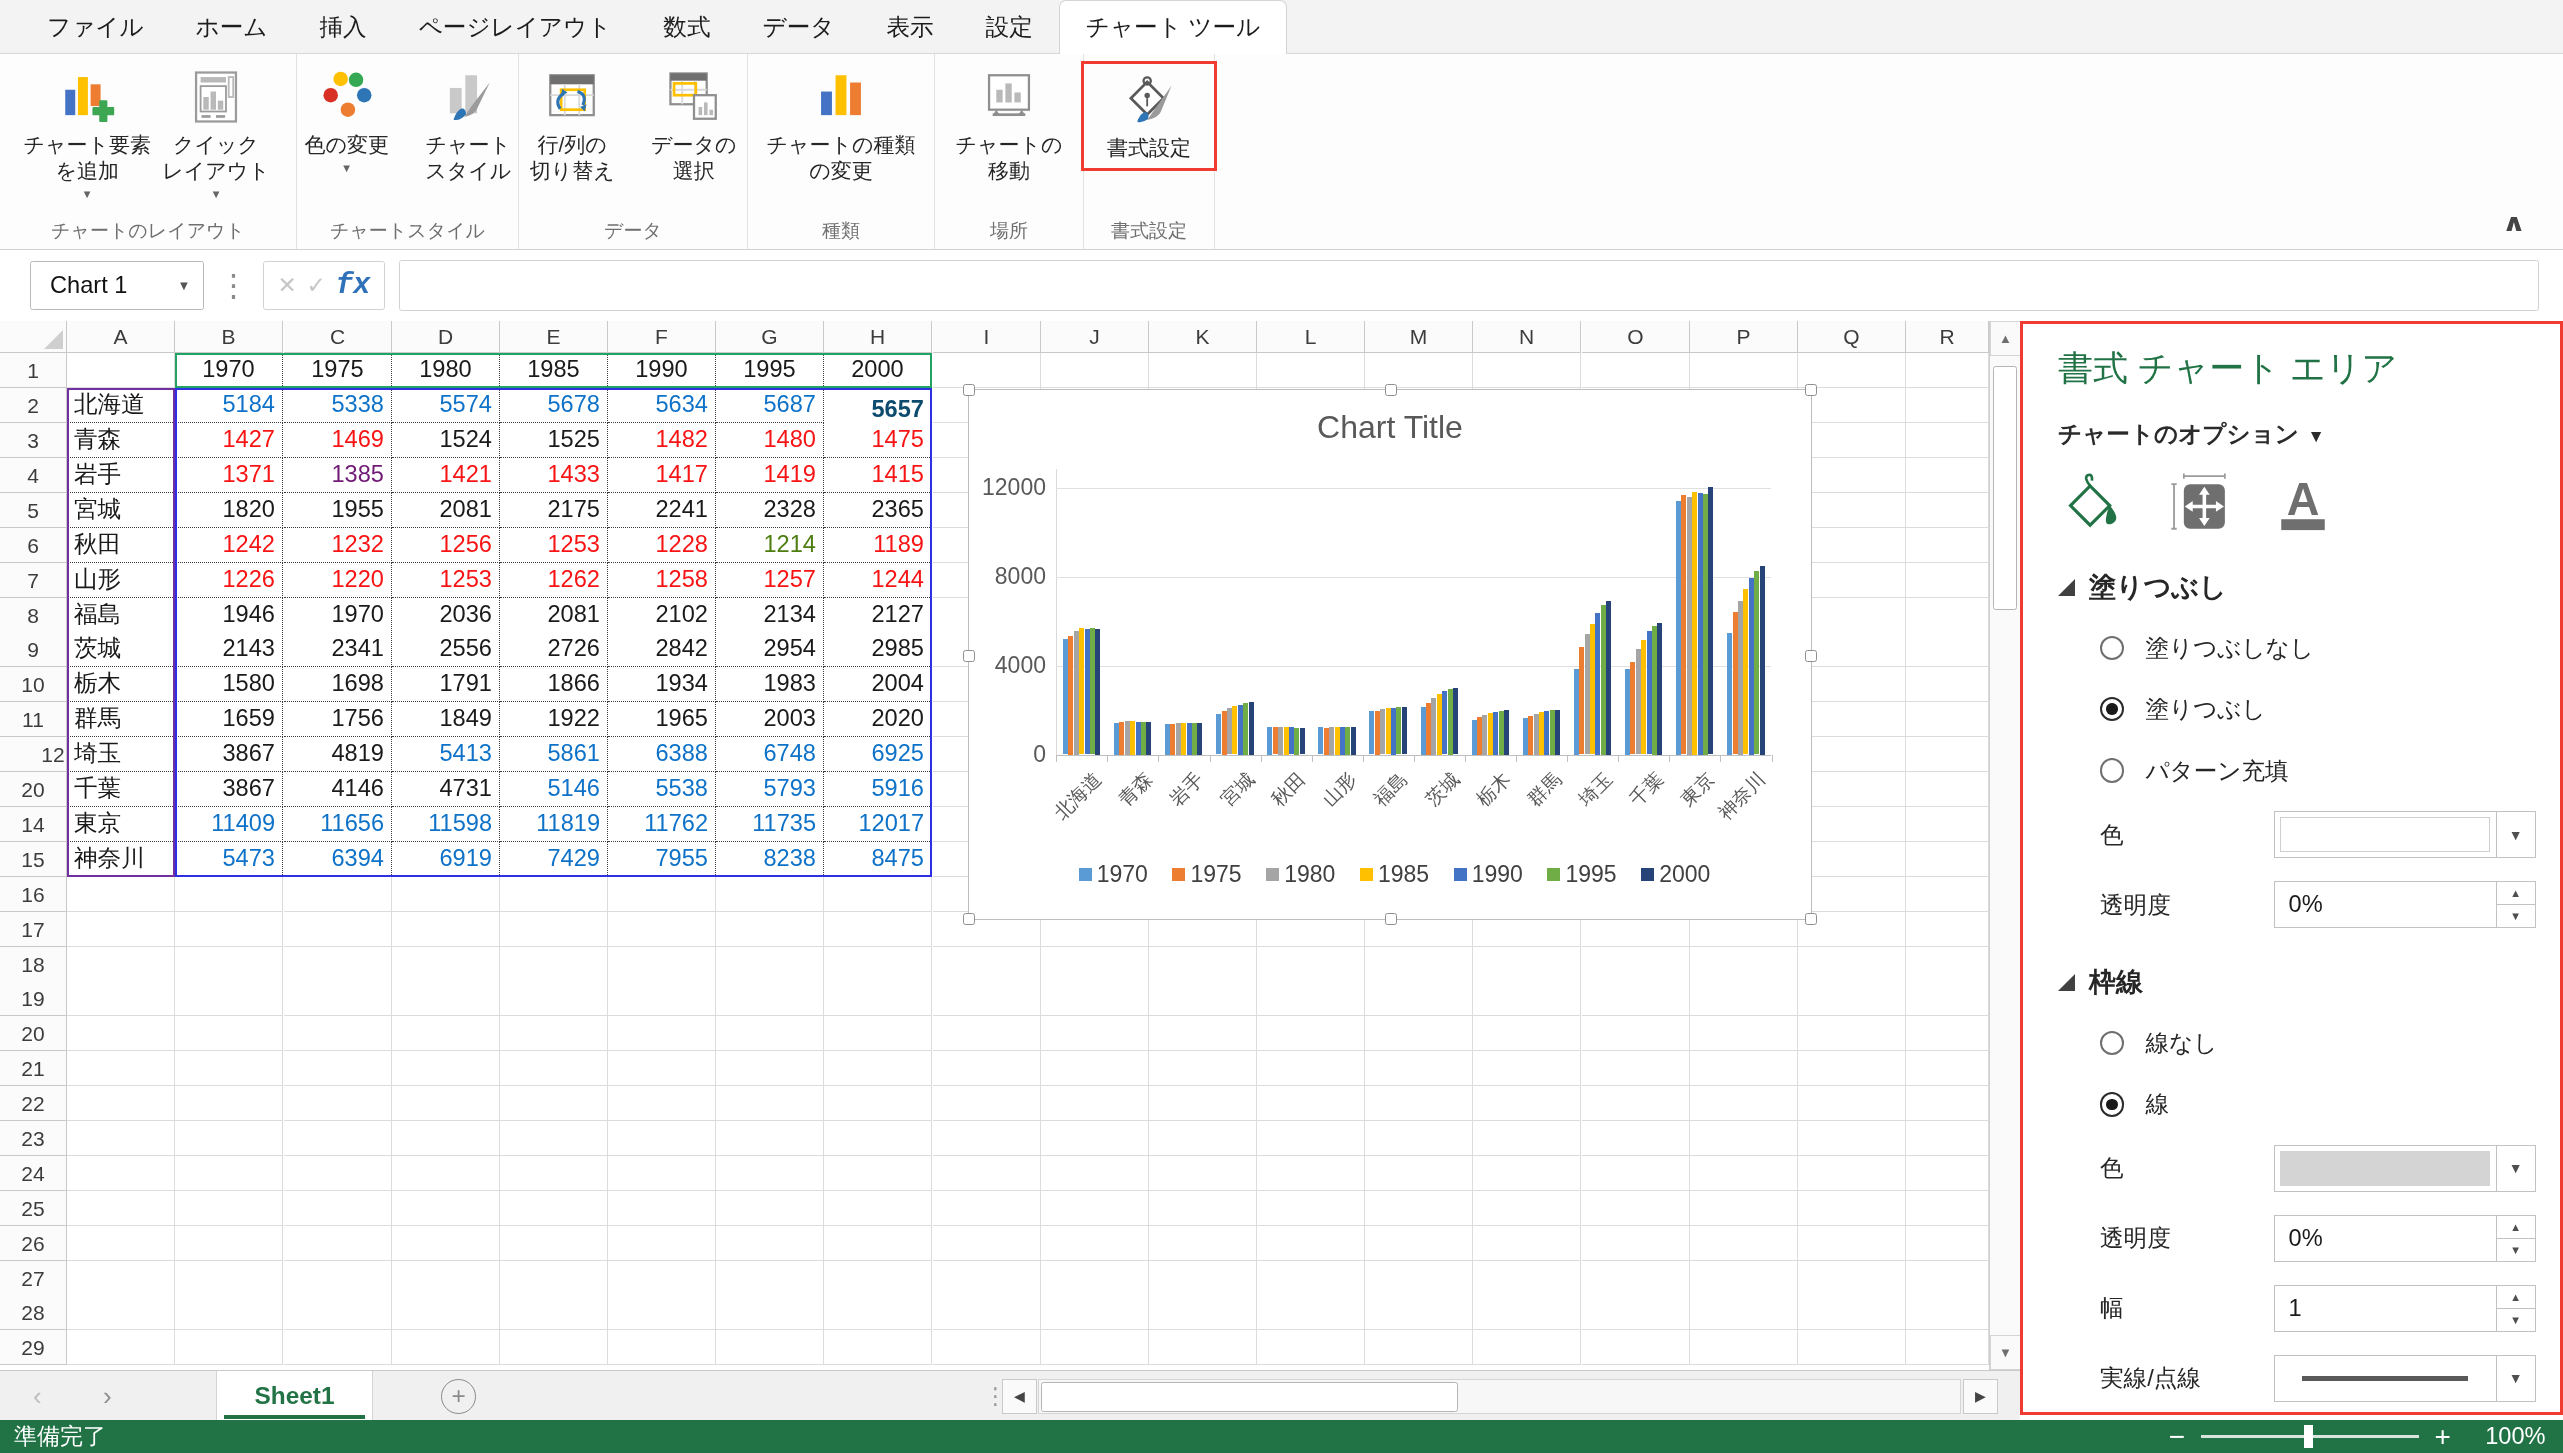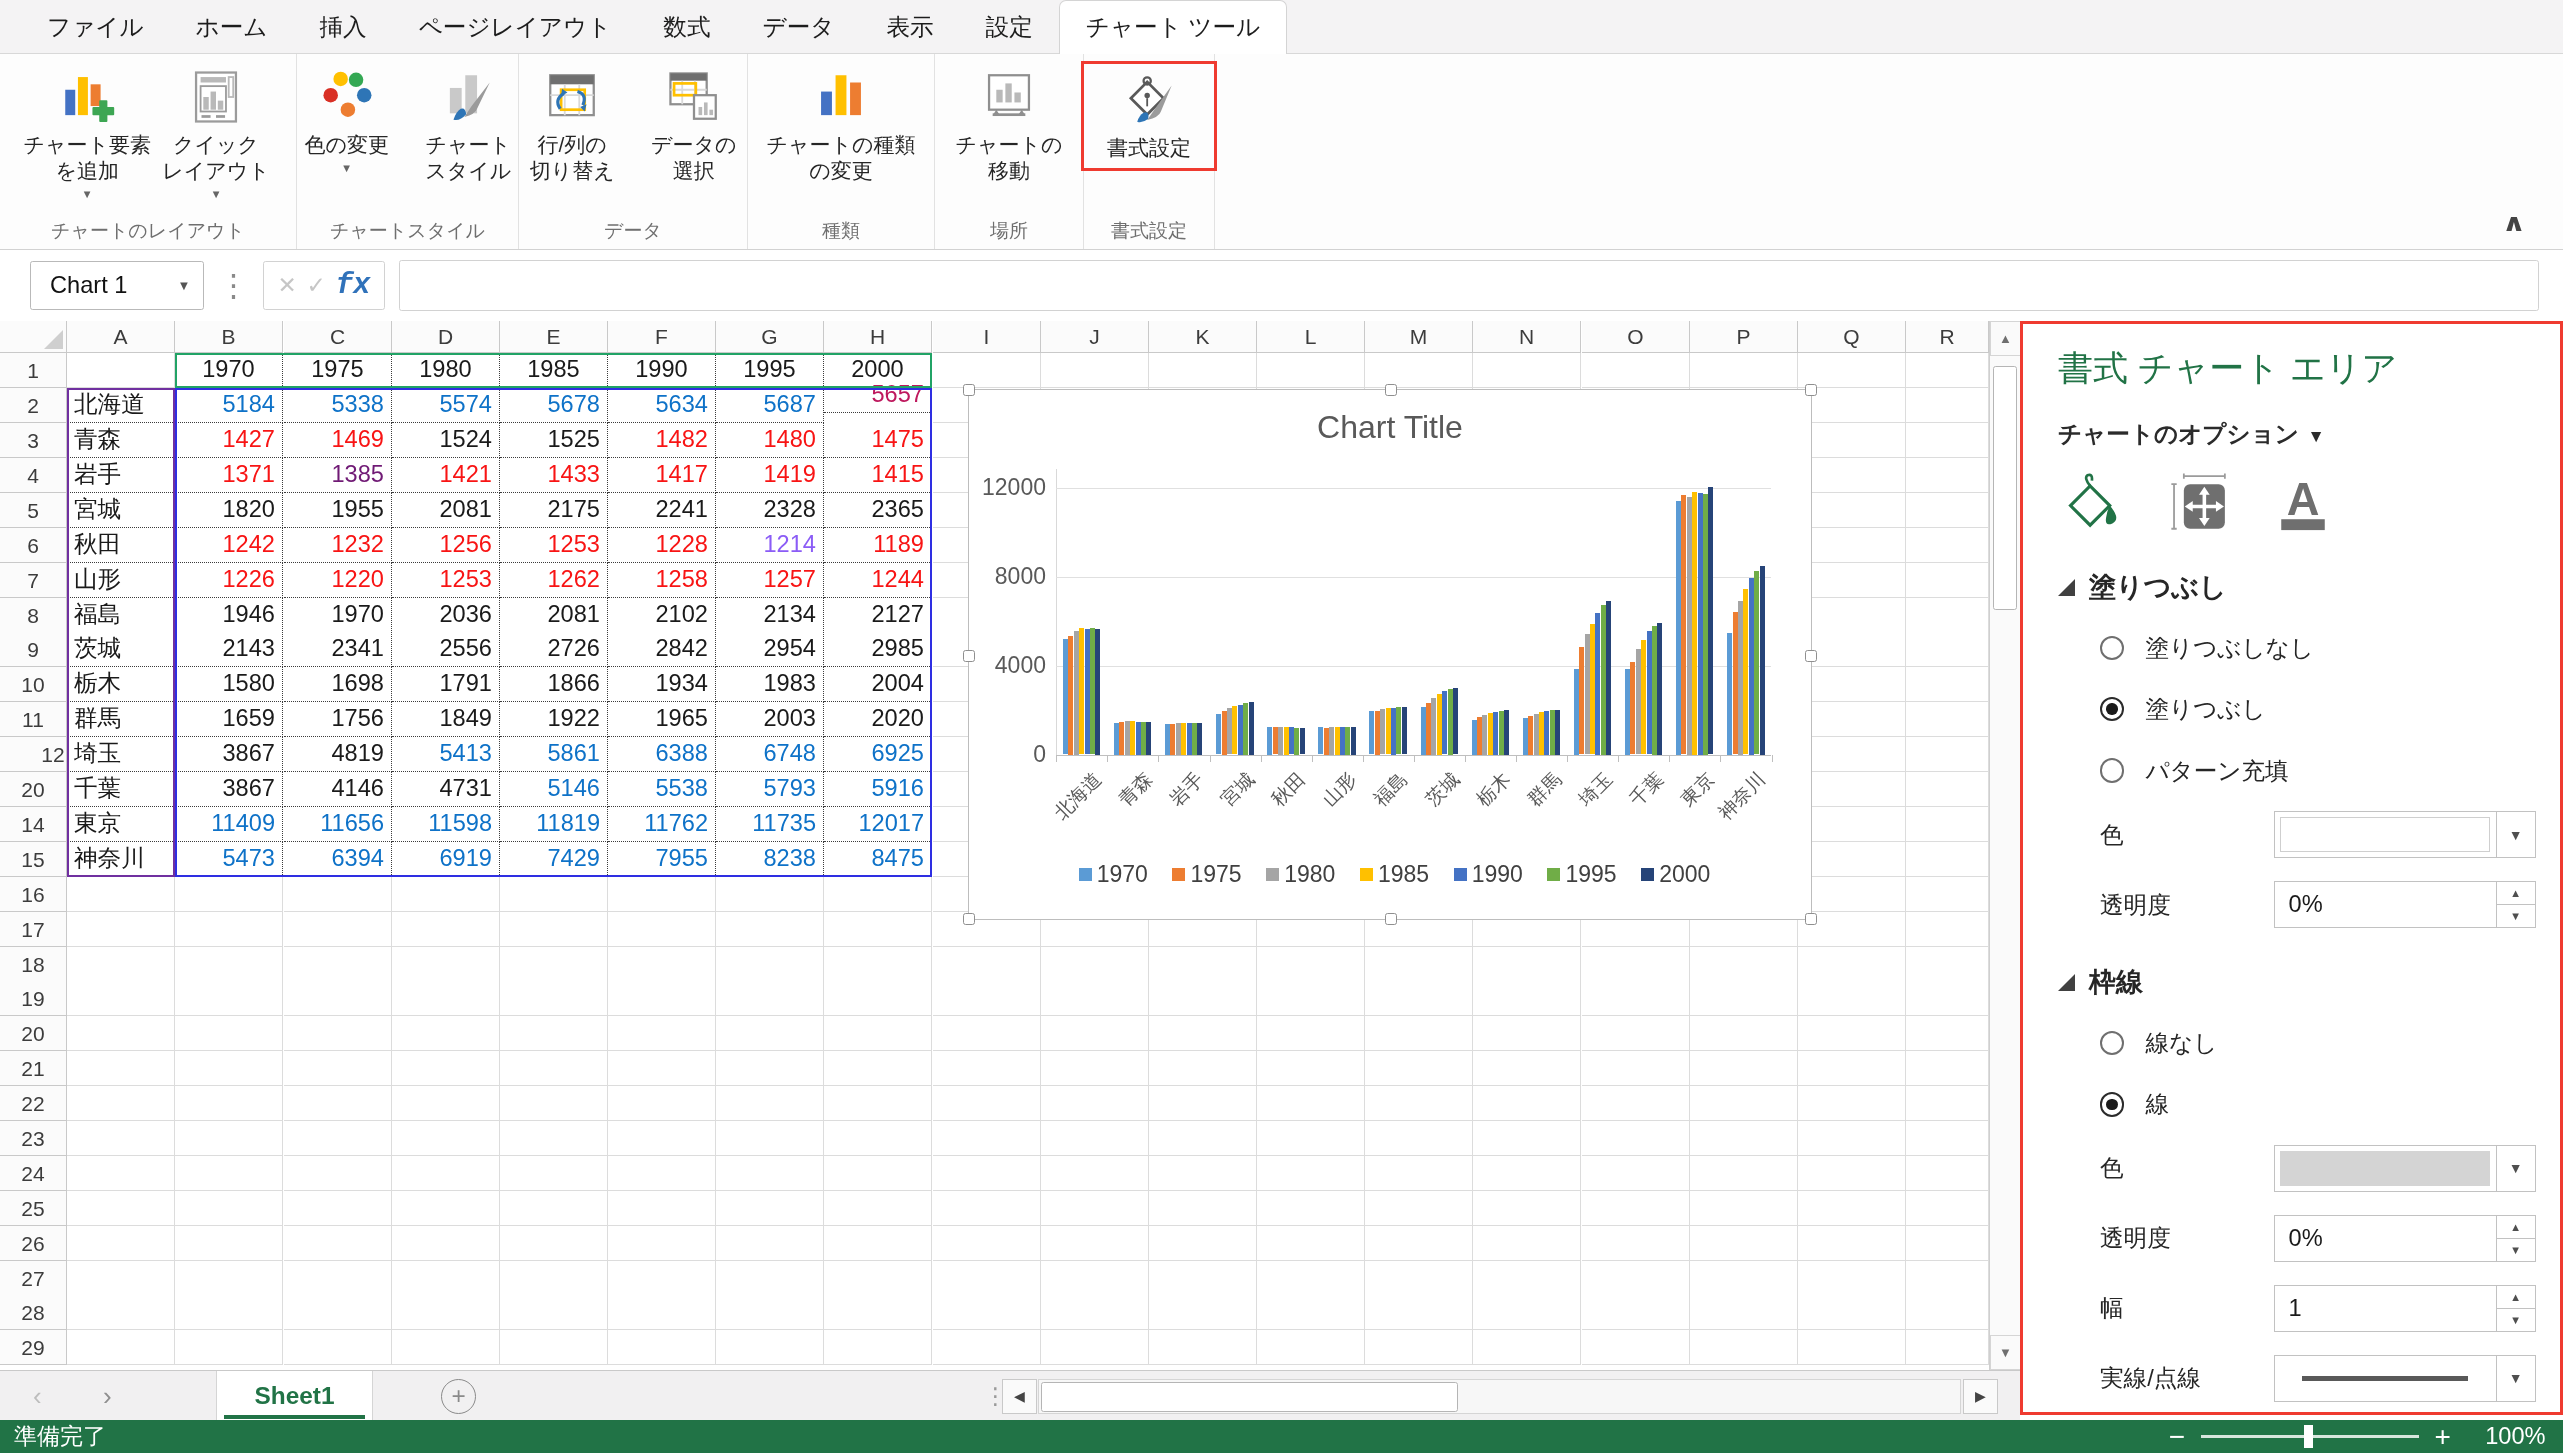--- a/index.html
+++ b/index.html
@@ -402,21 +402,21 @@
     <div class="cell" style="left: 1690px; top: 32px; width: 108px; height: 35px; line-height: 33px;"></div>
     <div class="cell" style="left: 1798px; top: 32px; width: 108px; height: 35px; line-height: 33px;"></div>
     <div class="cell" style="left: 1906px; top: 32px; width: 83px; height: 35px; line-height: 33px;"></div>
     <div class="cell pname db" style="left: 67px; top: 67px; width: 108px; height: 35px; line-height: 33px;">北海道</div>
     <div class="cell num dr db" style="left: 175px; top: 67px; width: 108px; height: 35px; line-height: 33px; color: rgb(14, 114, 200);">5184</div>
     <div class="cell num dr db" style="left: 284px; top: 67px; width: 108px; height: 35px; line-height: 33px; color: rgb(14, 114, 200);">5338</div>
     <div class="cell num dr db" style="left: 392px; top: 67px; width: 108px; height: 35px; line-height: 33px; color: rgb(14, 114, 200);">5574</div>
     <div class="cell num dr db" style="left: 500px; top: 67px; width: 108px; height: 35px; line-height: 33px; color: rgb(14, 114, 200);">5678</div>
     <div class="cell num dr db" style="left: 608px; top: 67px; width: 108px; height: 35px; line-height: 33px; color: rgb(14, 114, 200);">5634</div>
     <div class="cell num dr db" style="left: 716px; top: 67px; width: 108px; height: 35px; line-height: 33px; color: rgb(14, 114, 200);">5687</div>
-    <div class="cell num db" style="left: 824px; top: 57px; width: 108px; height: 35px; line-height: 33px; color: #be185d;">5657</div>
+    <div class="cell num db" style="left: 824px; top: 72px; width: 108px; height: 35px; line-height: 33px; color: #0c4a6e; font-weight: bold;">5657</div>
     <div class="cell" style="left: 933px; top: 67px; width: 108px; height: 35px; line-height: 33px;"></div>
     <div class="cell" style="left: 1041px; top: 67px; width: 108px; height: 35px; line-height: 33px;"></div>
     <div class="cell" style="left: 1149px; top: 67px; width: 108px; height: 35px; line-height: 33px;"></div>
     <div class="cell" style="left: 1257px; top: 67px; width: 108px; height: 35px; line-height: 33px;"></div>
     <div class="cell" style="left: 1365px; top: 67px; width: 108px; height: 35px; line-height: 33px;"></div>
     <div class="cell" style="left: 1473px; top: 67px; width: 108px; height: 35px; line-height: 33px;"></div>
     <div class="cell" style="left: 1582px; top: 67px; width: 108px; height: 35px; line-height: 33px;"></div>
     <div class="cell" style="left: 1690px; top: 67px; width: 108px; height: 35px; line-height: 33px;"></div>
     <div class="cell" style="left: 1798px; top: 67px; width: 108px; height: 35px; line-height: 33px;"></div>
     <div class="cell" style="left: 1906px; top: 67px; width: 83px; height: 35px; line-height: 33px;"></div>
@@ -473,21 +473,21 @@
     <div class="cell" style="left: 1582px; top: 172px; width: 108px; height: 35px; line-height: 33px;"></div>
     <div class="cell" style="left: 1690px; top: 172px; width: 108px; height: 35px; line-height: 33px;"></div>
     <div class="cell" style="left: 1798px; top: 172px; width: 108px; height: 35px; line-height: 33px;"></div>
     <div class="cell" style="left: 1906px; top: 172px; width: 83px; height: 35px; line-height: 33px;"></div>
     <div class="cell pname db" style="left: 67px; top: 207px; width: 108px; height: 35px; line-height: 33px;">秋田</div>
     <div class="cell num dr db" style="left: 175px; top: 207px; width: 108px; height: 35px; line-height: 33px; color: rgb(248, 20, 20);">1242</div>
     <div class="cell num dr db" style="left: 284px; top: 207px; width: 108px; height: 35px; line-height: 33px; color: rgb(248, 20, 20);">1232</div>
     <div class="cell num dr db" style="left: 392px; top: 207px; width: 108px; height: 35px; line-height: 33px; color: rgb(248, 20, 20);">1256</div>
     <div class="cell num dr db" style="left: 500px; top: 207px; width: 108px; height: 35px; line-height: 33px; color: rgb(248, 20, 20);">1253</div>
     <div class="cell num dr db" style="left: 608px; top: 207px; width: 108px; height: 35px; line-height: 33px; color: rgb(248, 20, 20);">1228</div>
-    <div class="cell num dr db" style="left: 716px; top: 207px; width: 108px; height: 35px; line-height: 33px; color: #8b5cf6;">1214</div>
+    <div class="cell num dr db" style="left: 716px; top: 207px; width: 108px; height: 35px; line-height: 33px; color: #4d7c0f;">1214</div>
     <div class="cell num db" style="left: 824px; top: 207px; width: 108px; height: 35px; line-height: 33px; color: rgb(248, 20, 20);">1189</div>
     <div class="cell" style="left: 933px; top: 207px; width: 108px; height: 35px; line-height: 33px;"></div>
     <div class="cell" style="left: 1041px; top: 207px; width: 108px; height: 35px; line-height: 33px;"></div>
     <div class="cell" style="left: 1149px; top: 207px; width: 108px; height: 35px; line-height: 33px;"></div>
     <div class="cell" style="left: 1257px; top: 207px; width: 108px; height: 35px; line-height: 33px;"></div>
     <div class="cell" style="left: 1365px; top: 207px; width: 108px; height: 35px; line-height: 33px;"></div>
     <div class="cell" style="left: 1473px; top: 207px; width: 108px; height: 35px; line-height: 33px;"></div>
     <div class="cell" style="left: 1582px; top: 207px; width: 108px; height: 35px; line-height: 33px;"></div>
     <div class="cell" style="left: 1690px; top: 207px; width: 108px; height: 35px; line-height: 33px;"></div>
     <div class="cell" style="left: 1798px; top: 207px; width: 108px; height: 35px; line-height: 33px;"></div>

